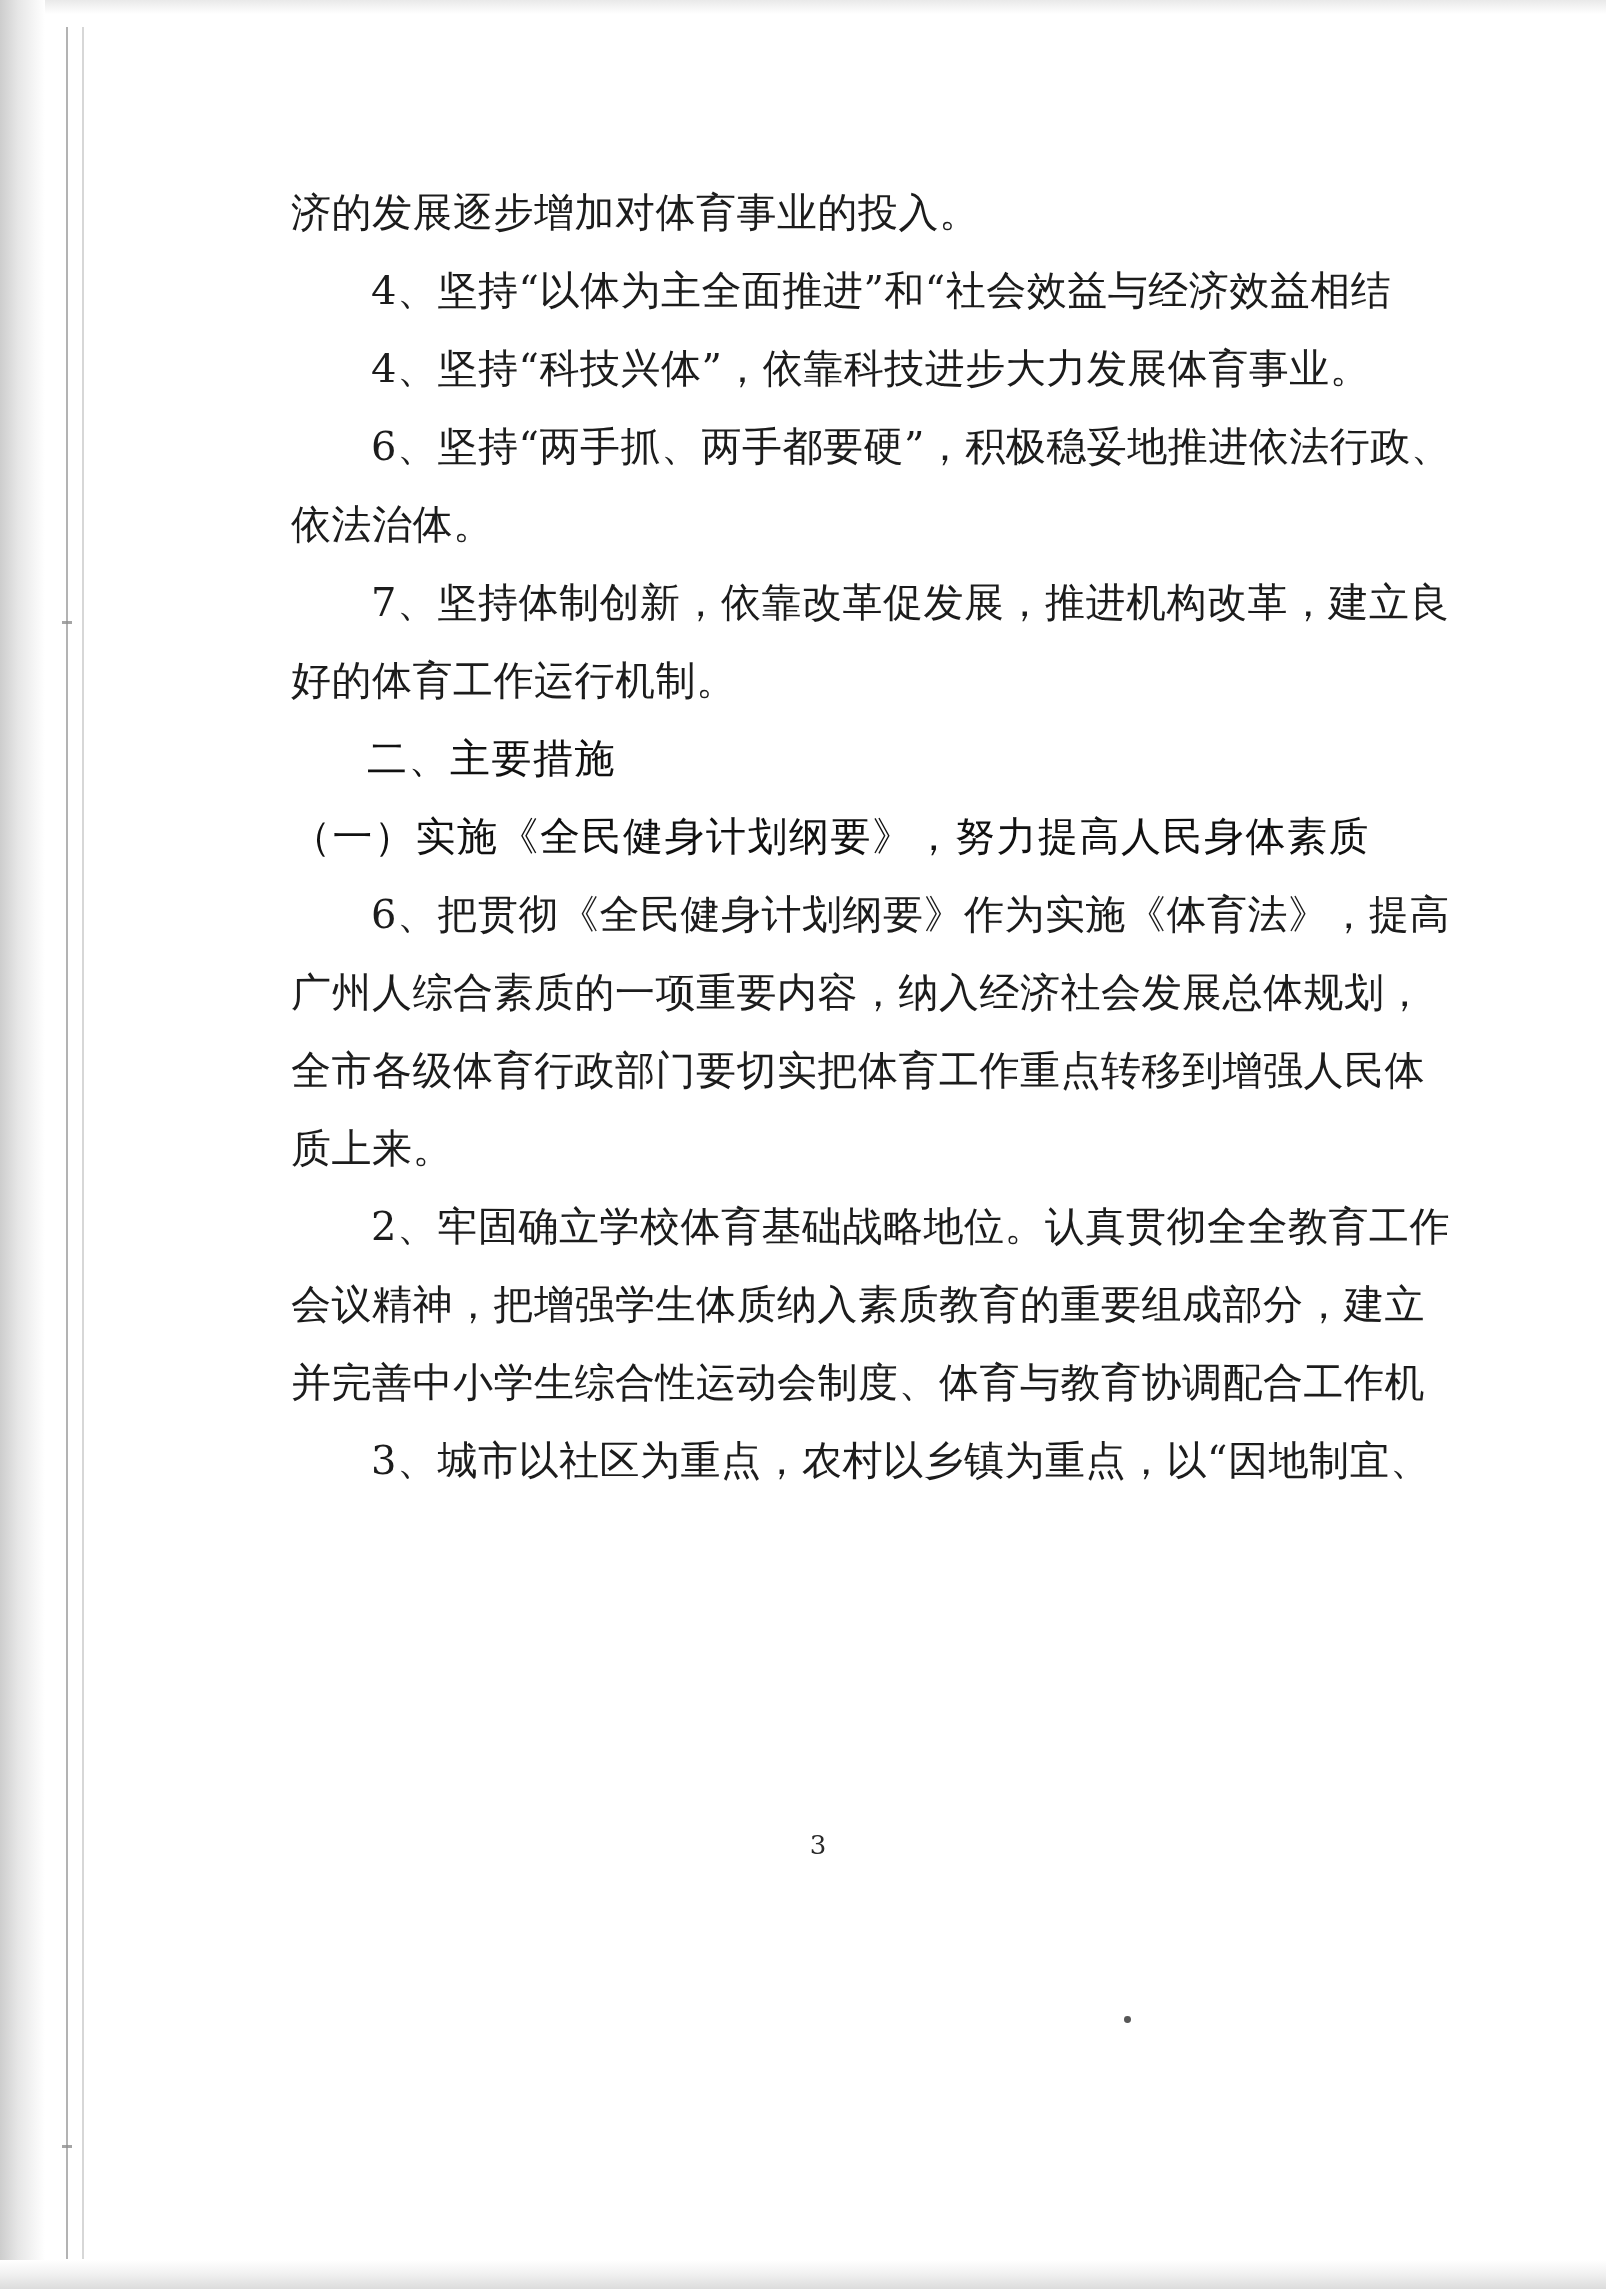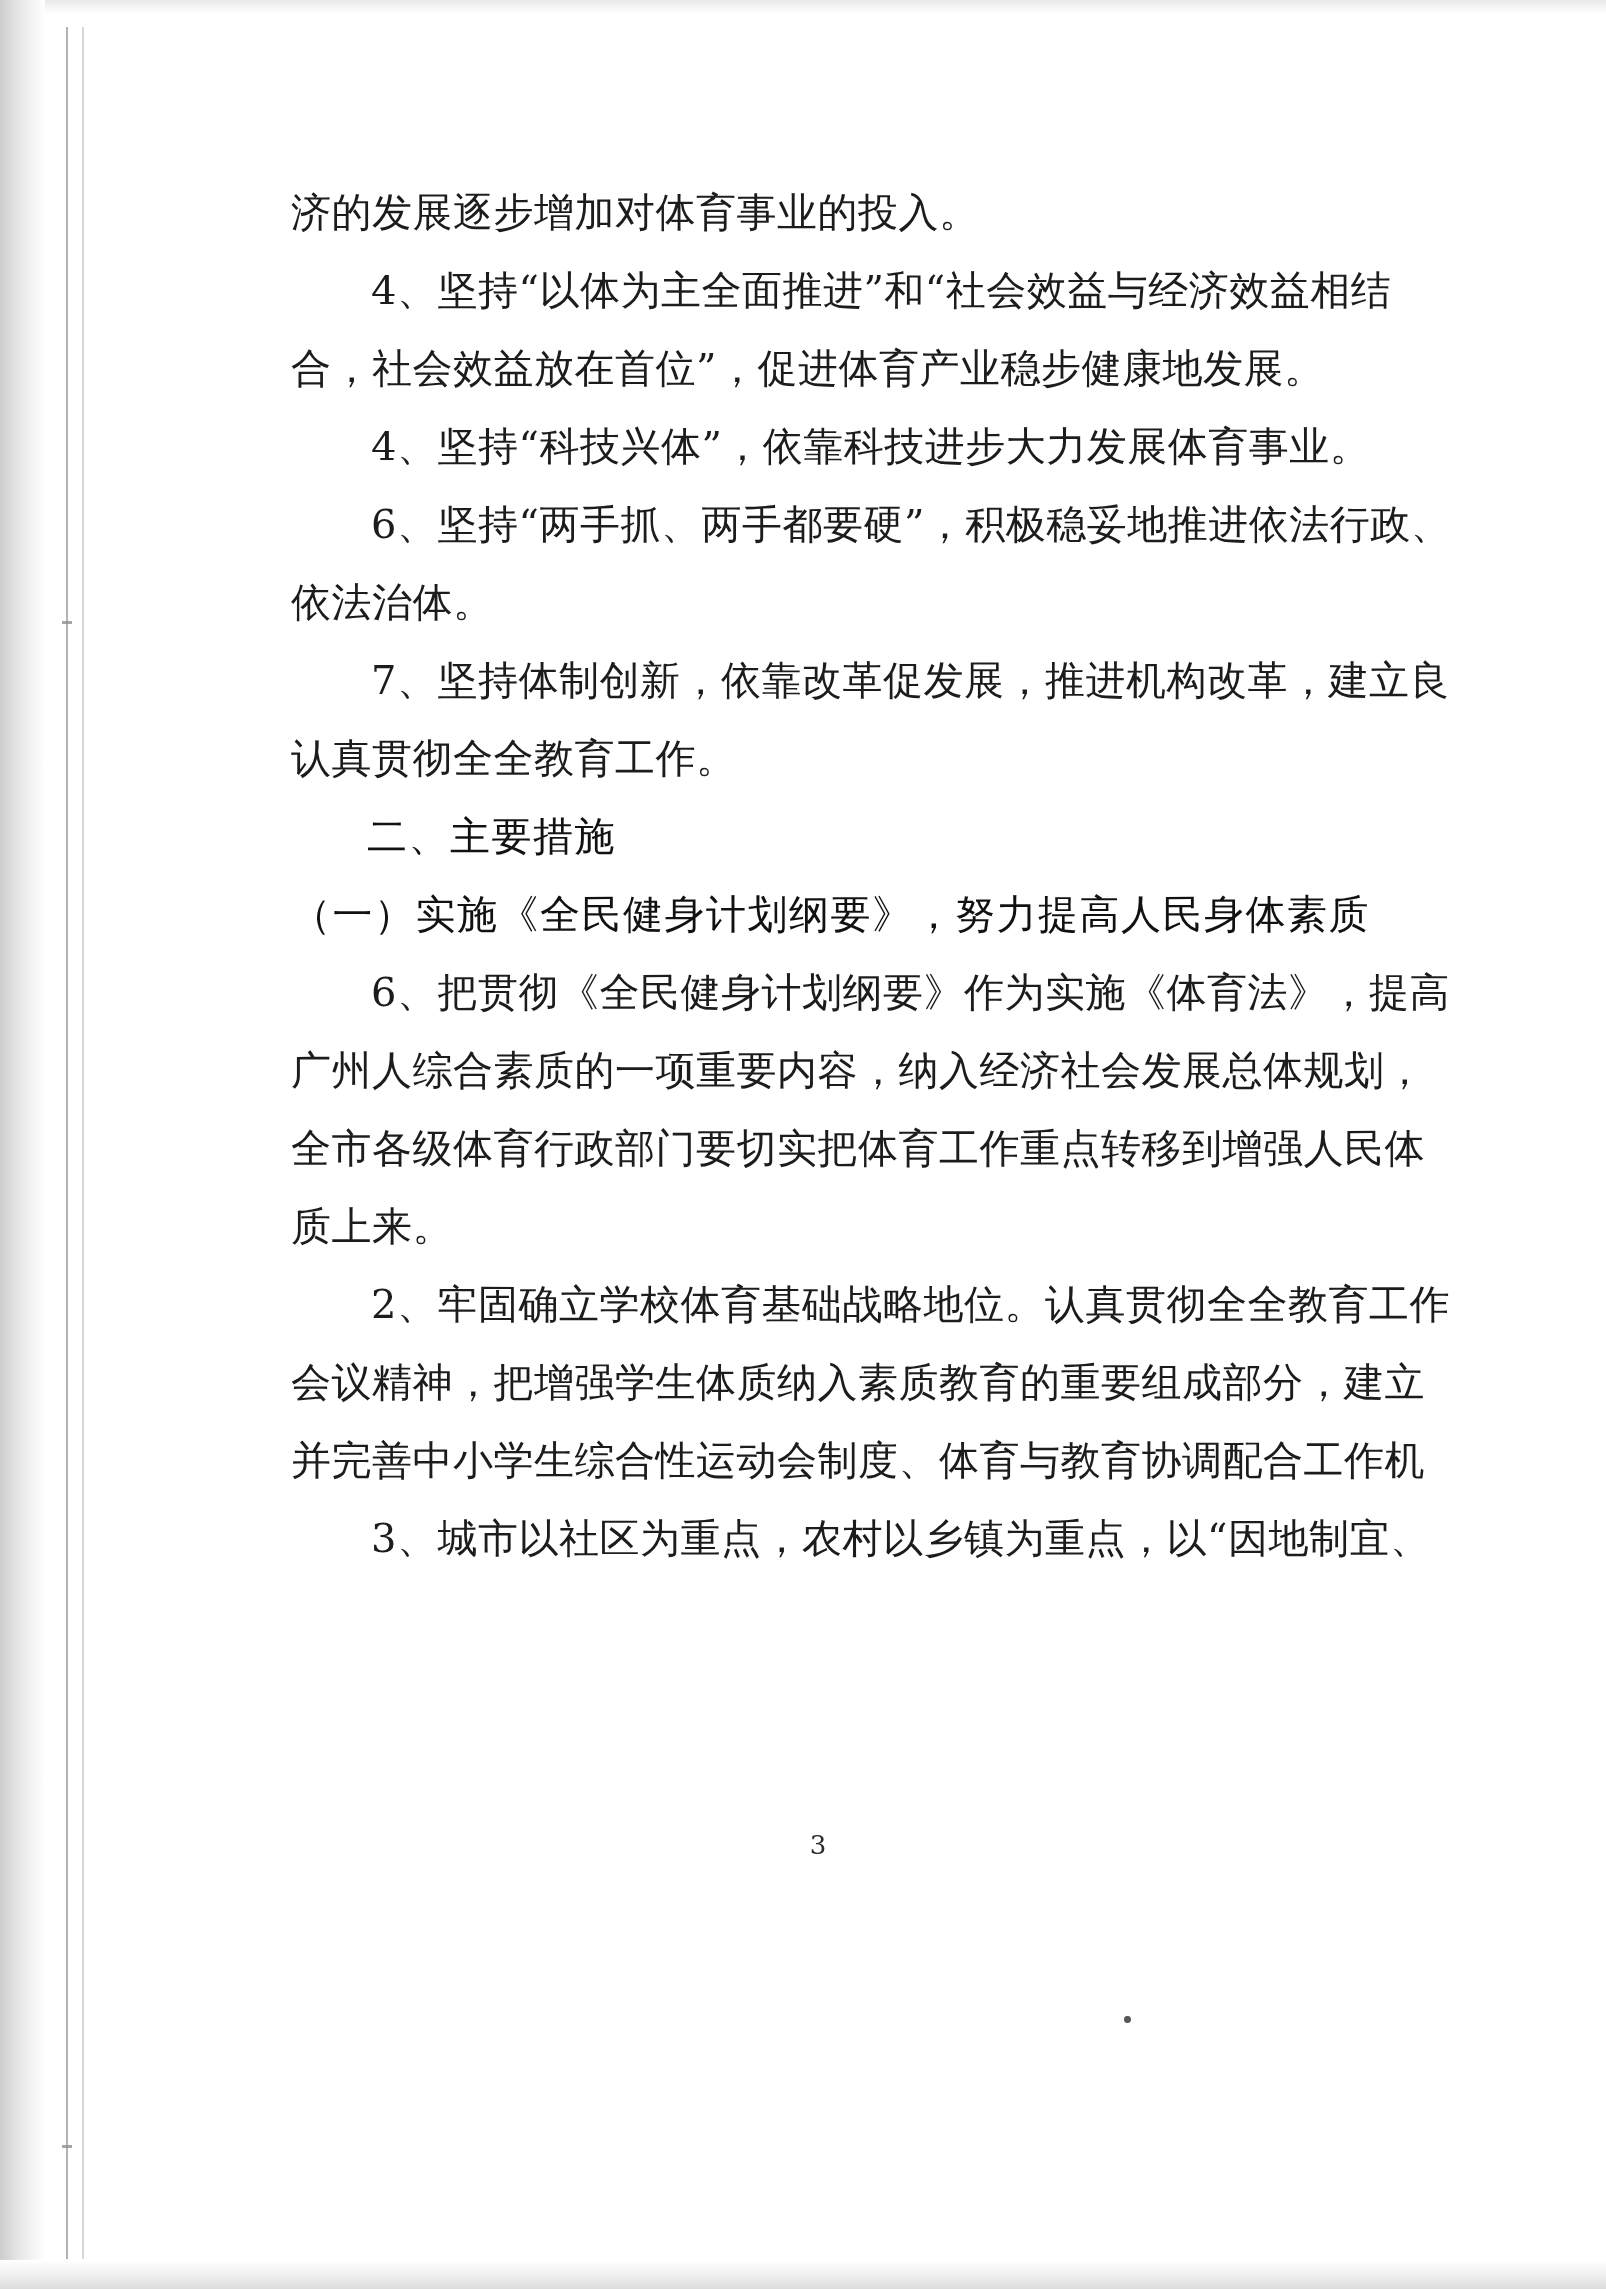--- a/index.html
+++ b/index.html
@@ -119,26 +119,25 @@
   <div class="binding-line b2"></div>
 
   <div class="edge-tick" style="top:621px;"></div>
   <div class="edge-tick" style="top:2145px;"></div>
 
   <div class="stray-dot" style="left:1124px; top:2016px;"></div>
 
   <div class="body-text">
     <div class="line">济的发展逐步增加对体育事业的投入。</div>
     <div class="line indent">4、坚持“以体为主全面推进”和“社会效益与经济效益相结</div>
-    <div class="line">合，社会效益放在首位”，促进体育产业稳步健康地发展。</div>
     <div class="line indent">4、坚持“科技兴体”，依靠科技进步大力发展体育事业。</div>
     <div class="line indent">6、坚持“两手抓、两手都要硬”，积极稳妥地推进依法行政、</div>
     <div class="line">依法治体。</div>
     <div class="line indent">7、坚持体制创新，依靠改革促发展，推进机构改革，建立良</div>
-    <div class="line">认真贯彻全全教育工作。</div>
+    <div class="line">好的体育工作运行机制。</div>
     <div class="line heading indent">二、主要措施</div>
     <div class="line heading">（一）实施《全民健身计划纲要》，努力提高人民身体素质</div>
     <div class="line indent">6、把贯彻《全民健身计划纲要》作为实施《体育法》，提高</div>
     <div class="line">广州人综合素质的一项重要内容，纳入经济社会发展总体规划，</div>
     <div class="line">全市各级体育行政部门要切实把体育工作重点转移到增强人民体</div>
     <div class="line">质上来。</div>
     <div class="line indent">2、牢固确立学校体育基础战略地位。认真贯彻全全教育工作</div>
     <div class="line">会议精神，把增强学生体质纳入素质教育的重要组成部分，建立</div>
     <div class="line">并完善中小学生综合性运动会制度、体育与教育协调配合工作机</div>
     <div class="line indent">3、城市以社区为重点，农村以乡镇为重点，以“因地制宜、</div>

